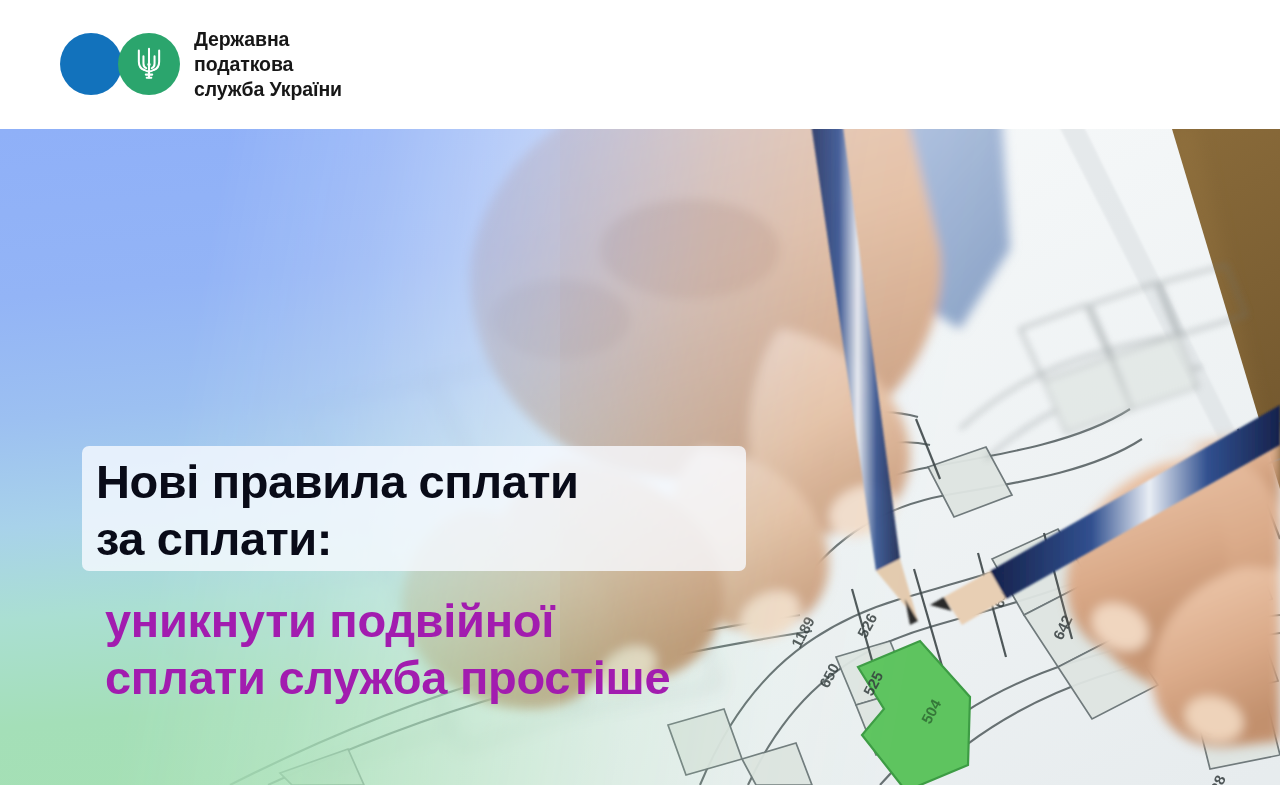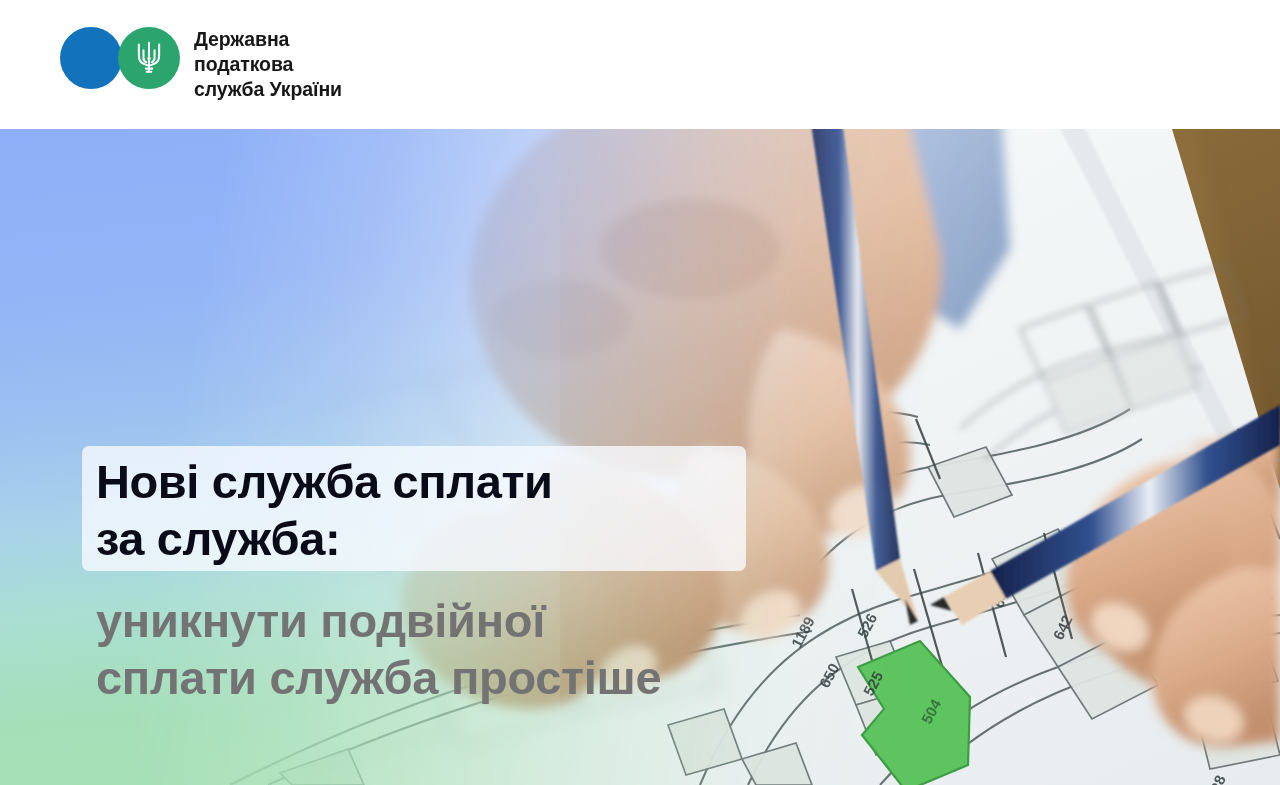--- a/index.html
+++ b/index.html
@@ -13,21 +13,21 @@
 
   
   .header {
     position:absolute; left:0; top:0;
     width:1280px; height:129px;
     background:#ffffff;
     display:flex; align-items:center;
     z-index:40;
   }
   .logo-wrap {
-    display:flex; align-items:flex-start;
+    display:flex; align-items:center;
     margin-left:60px; gap:0;
   }
   .logo-marks { position:relative; width:122px; height:62px; flex:none; }
   .circle-blue {
     position:absolute; left:0; top:0;
     width:62px; height:62px; border-radius:50%;
     background:#1272bc;
   }
   .circle-green {
     position:absolute; left:58px; top:0;
@@ -106,24 +106,24 @@
     z-index:30;
     color:#090b18;
     font-size:47px;
     font-weight:700;
     line-height:57px;
     letter-spacing:-0.4px;
   }
   .headline .line { display:block; white-space:nowrap; }
   .subhead {
     position:absolute;
-    left:96px; top:463px;
+    left:105px; top:463px;
     width:720px;
     z-index:30;
-    color:#737373;
+    color:#a21caf;
     font-size:47px;
     font-weight:700;
     line-height:57px;
     letter-spacing:-0.3px;
   }
   .subhead .line { display:block; white-space:nowrap; }
 </style>
 </head>
 <body>
 
@@ -361,22 +361,22 @@
         <path d="M952 482 L944 468 L930 476 Z" fill="#2b2b2b"></path>
       </g>
 
       <rect x="0" y="0" width="560" height="656" fill="#ffffff" opacity="0.10"></rect>
     </svg>
   </div>
 
   <div class="headline-box"></div>
 
   <h1 class="headline">
-    <span class="line">Нові служба сплати</span>
-    <span class="line">за служба:</span>
+    <span class="line">Нові правила сплати</span>
+    <span class="line">за сплати:</span>
   </h1>
 
   <h2 class="subhead">
     <span class="line">уникнути подвійної</span>
     <span class="line">сплати служба простіше</span>
   </h2>
 
 </div>
 
 </body></html>

